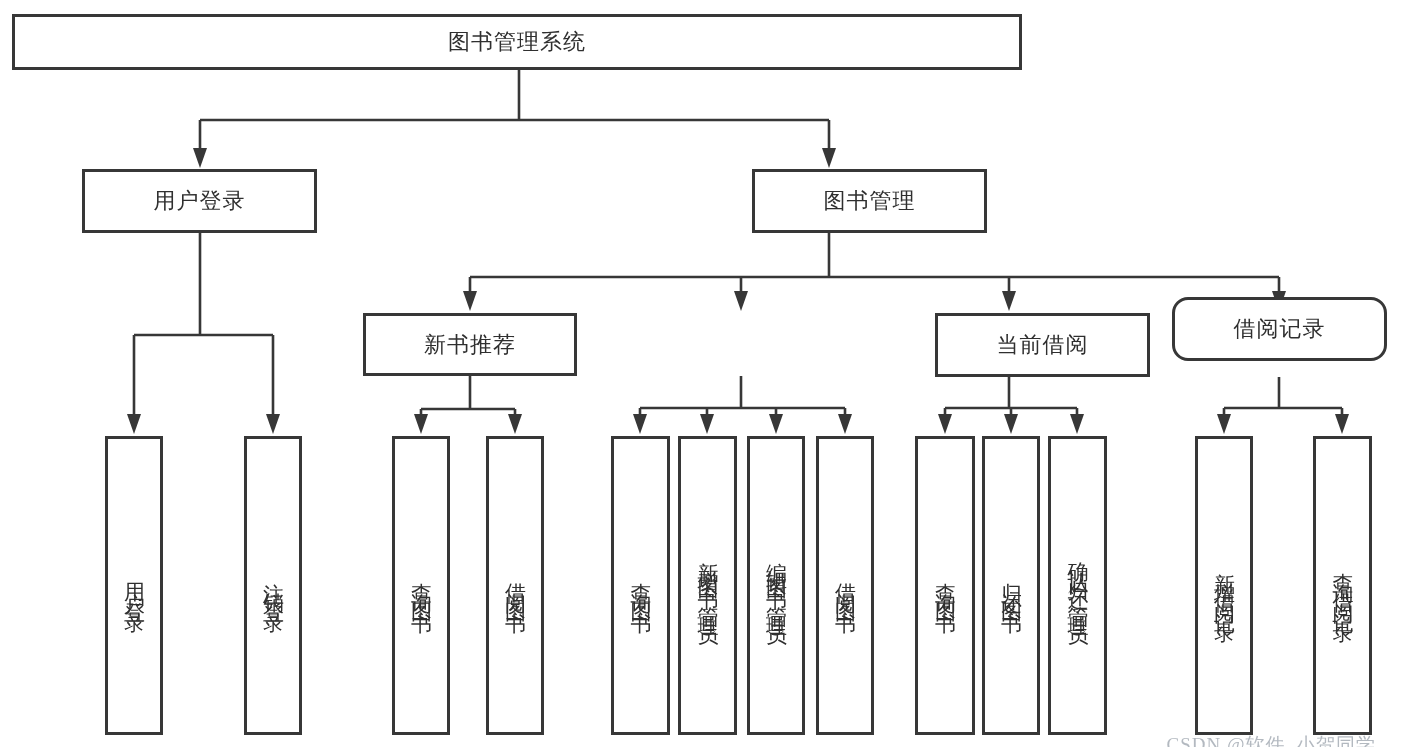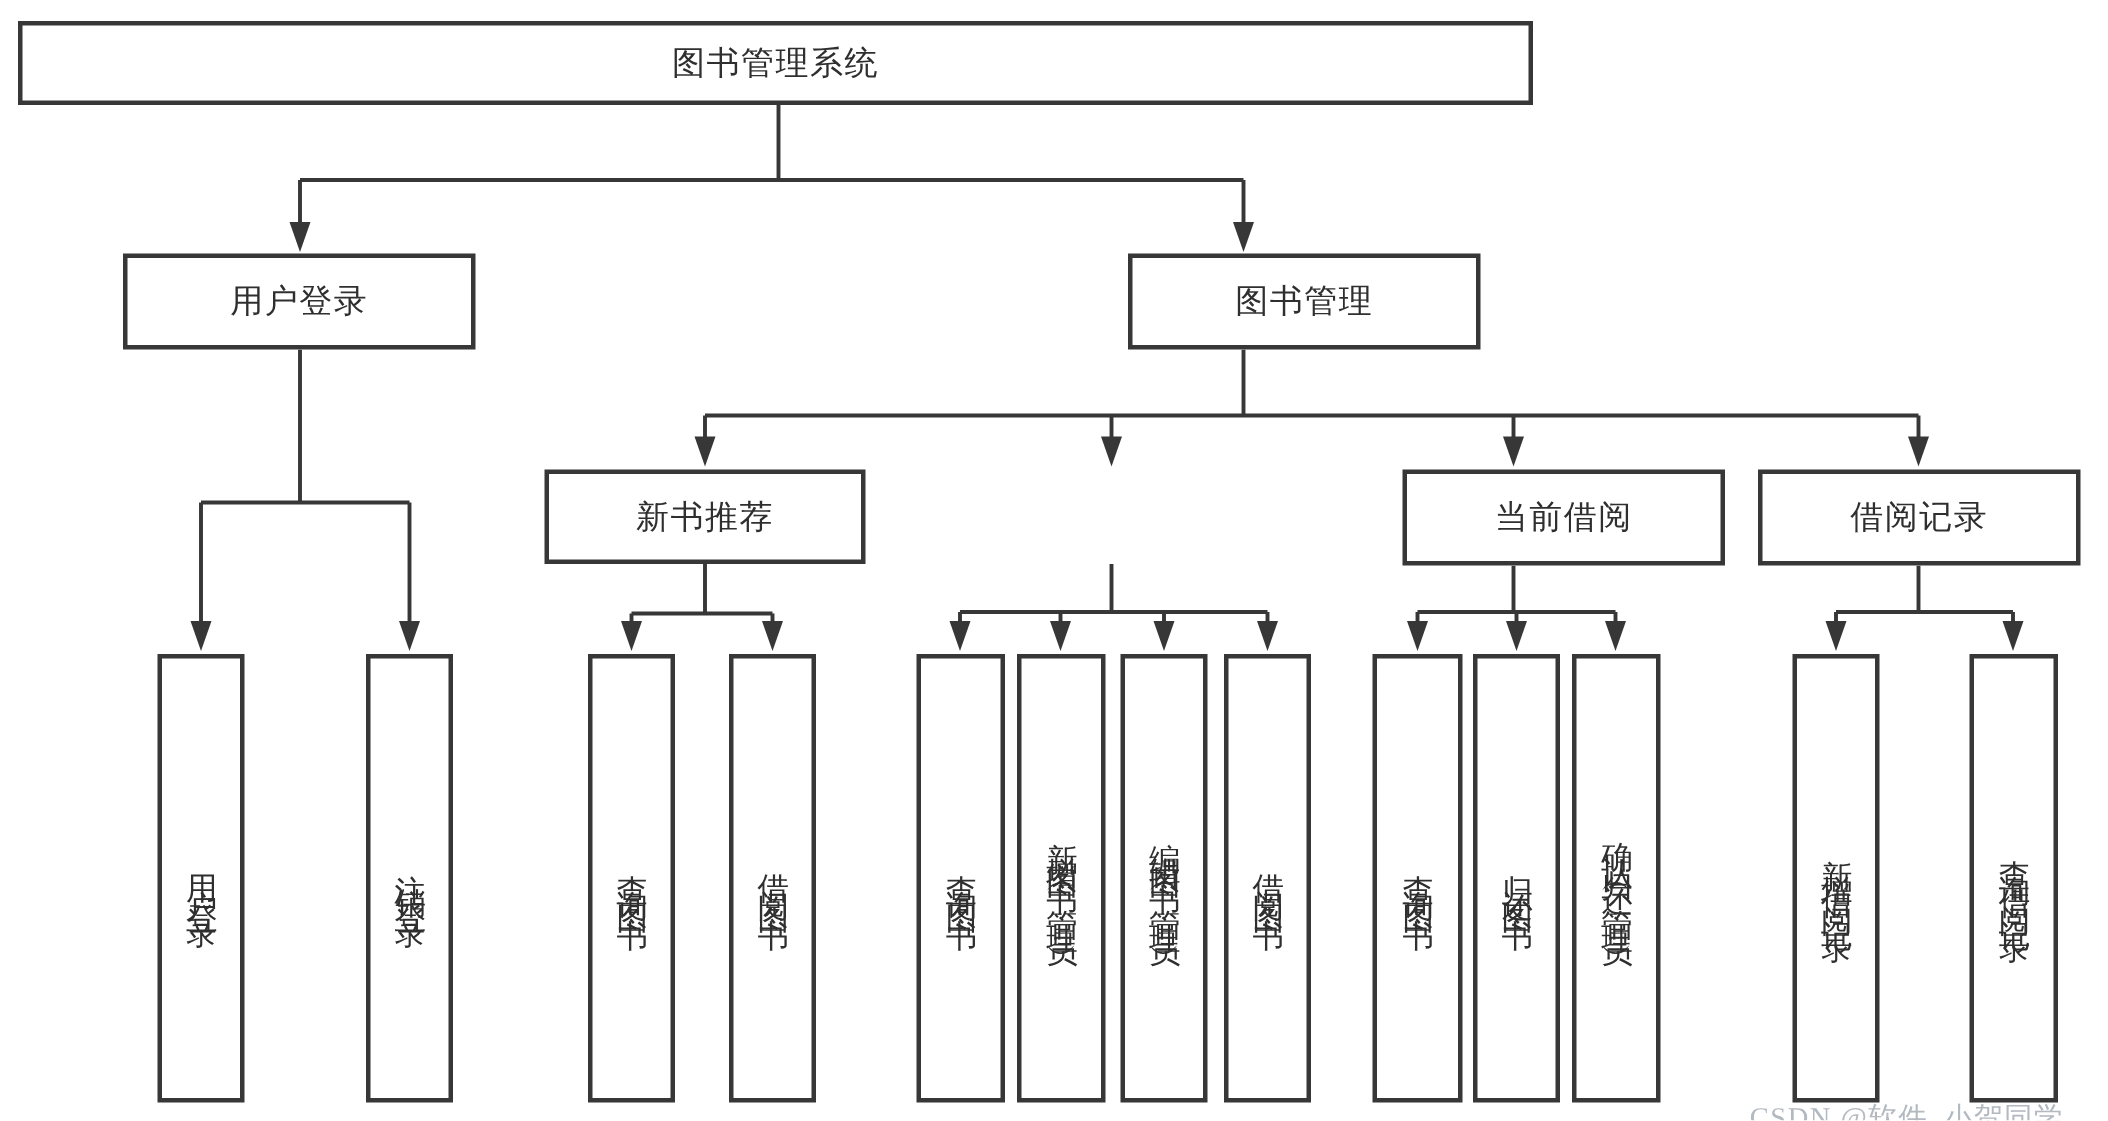--- a/index.html
+++ b/index.html
@@ -115,21 +115,21 @@
   <div class="node" style="left:712px;top:169px;width:235px;height:64px;margin-left:40px;">
     <span>图书管理</span>
   </div>
 
   <div class="node" style="left:363px;top:313px;width:214px;height:63px;">
     <span>新书推荐</span>
   </div>
   <div class="node" style="left:902px;top:313px;width:215px;height:64px;margin-left:33px;">
     <span>当前借阅</span>
   </div>
-  <div class="node" style="left:1172px;top:313px;width:215px;height:64px;">
+  <div class="node" style="left:1172px;top:297px;width:215px;height:64px;border-radius:16px;">
     <span>借阅记录</span>
   </div>
 
   <div class="node vertical" style="left:105px;top:436px;width:58px;height:299px;">
     <span>用户登录</span>
   </div>
   <div class="node vertical" style="left:244px;top:436px;width:58px;height:299px;">
     <span>注销登录</span>
   </div>
 

